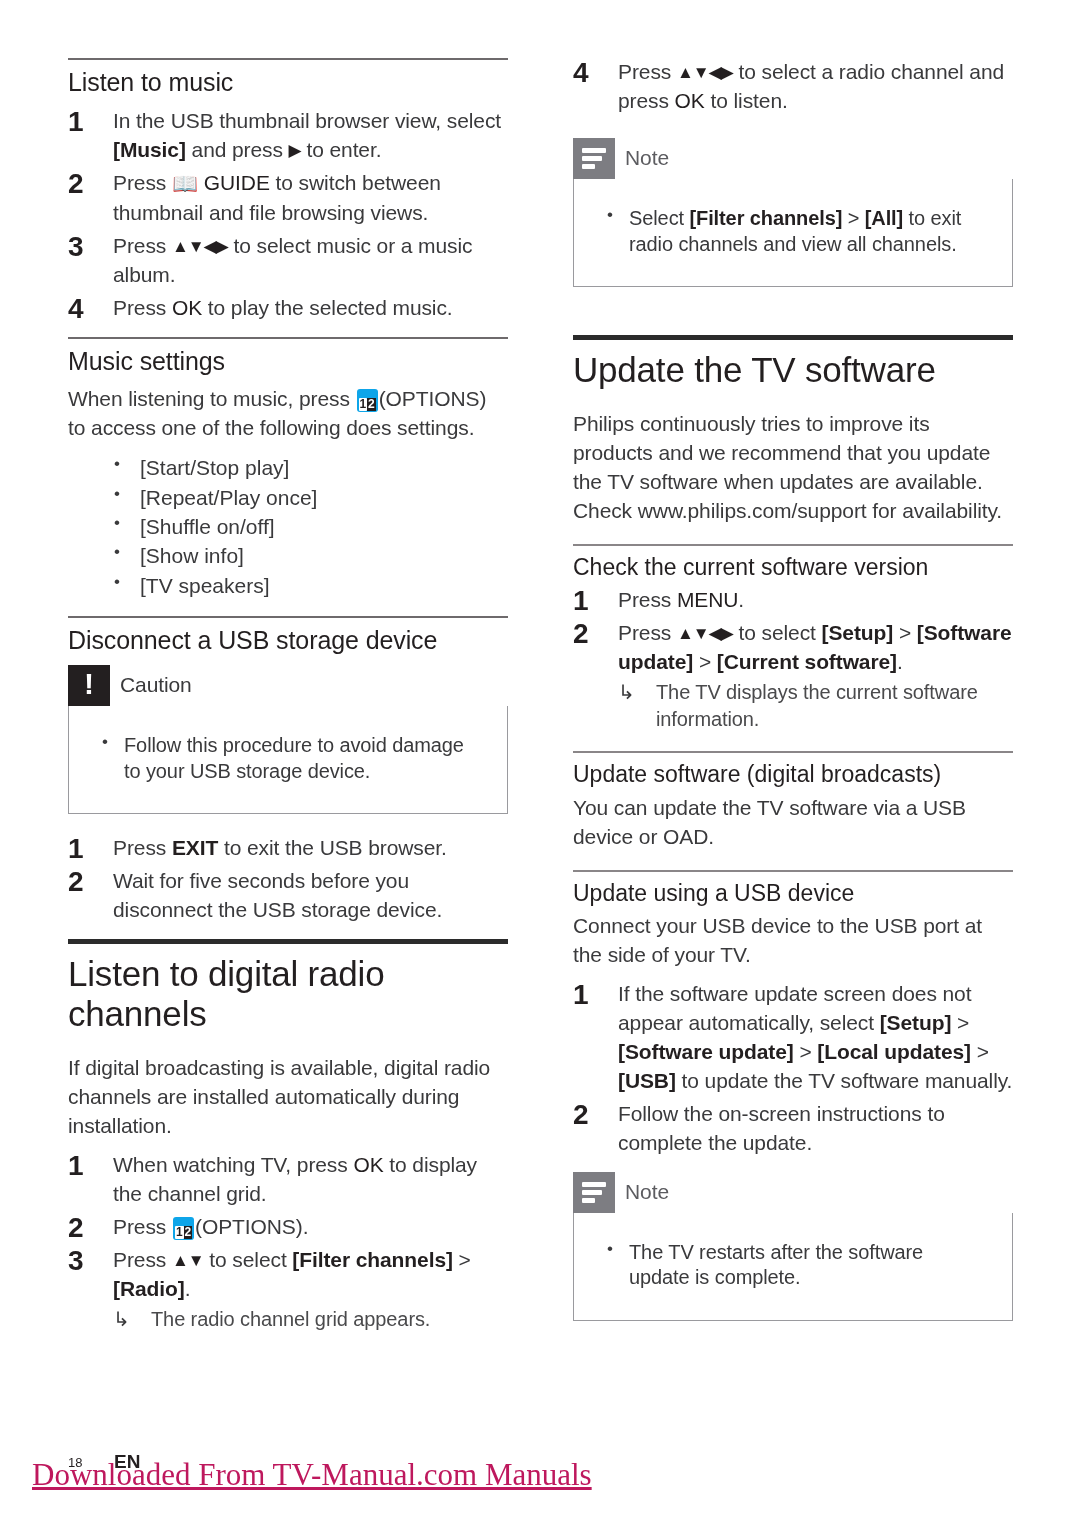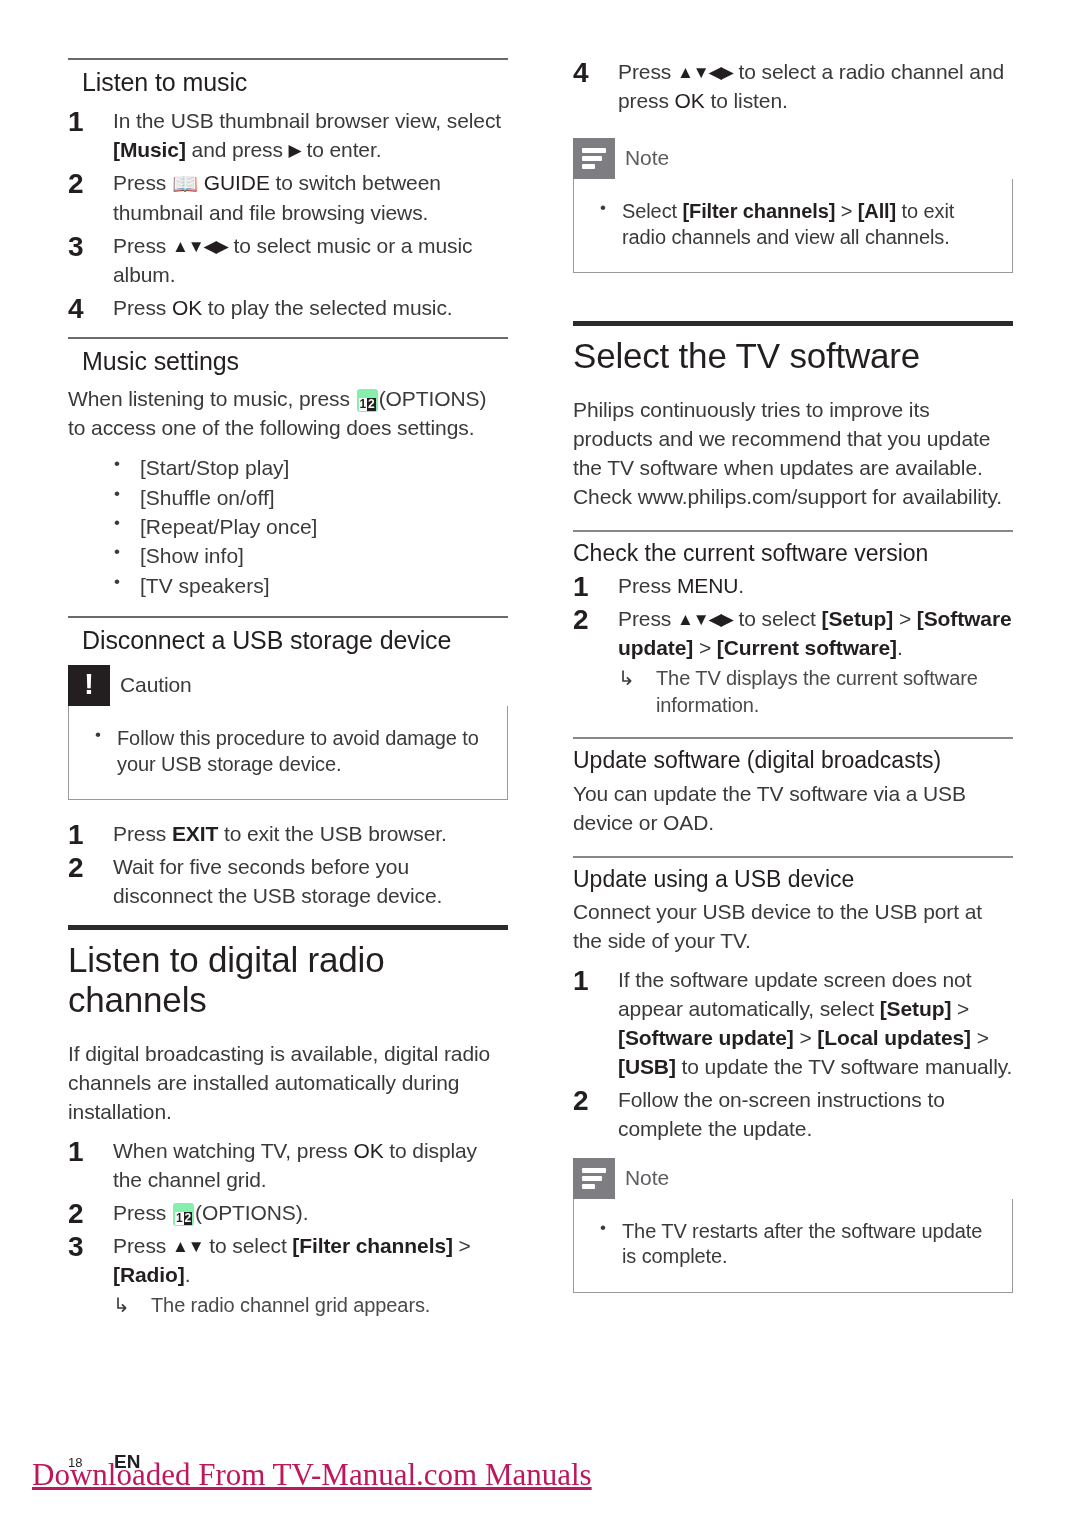--- a/index.html
+++ b/index.html
@@ -53,21 +53,21 @@
     line-height: 1.14;
     letter-spacing: -0.2px;
     margin: 6px 0 20px 0;
     color: #231f20;
   }
   h2.sub-title {
     font-size: 25px;
     font-weight: 400;
     line-height: 1.15;
     letter-spacing: -0.1px;
-    margin: 4px 0 10px 14px;
+    margin: 4px 0 10px 0;
     color: #231f20;
   }
   h3.small-title {
     font-size: 23px;
     font-weight: 400;
     line-height: 1.15;
     margin: 3px 0 6px 0;
     color: #231f20;
   }
 
@@ -207,21 +207,21 @@
   .callout-label.dark { color: #3a3a3c; }
 
   .callout-body {
     border: 1.5px solid #9a9a9e;
     border-top: none;
     padding: 12px 14px 14px 14px;
     box-sizing: border-box;
   }
   .callout-body ul {
     list-style: none;
-    margin: 8px;
+    margin: 15px;
     padding: 0;
   }
   .callout-body li {
     position: relative;
     padding-left: 26px;
     font-size: 20px;
     line-height: 1.28;
     color: #3a3a3c;
     letter-spacing: -0.1px;
   }
@@ -244,21 +244,21 @@
   }
   .book-icon {
     font-size: 21px;
     color: #231f20;
     vertical-align: -1px;
     letter-spacing: 0;
   }
   .opt-icon {
     display: inline-block;
     vertical-align: -2px;
-    background: #86efac;
+    background: #0ea5e9;
     border-radius: 3px;
     padding: 1px 2px 1px 2px;
     line-height: 1;
     margin: 0 1px;
   }
   .opt-icon .o1 {
     display: inline-block;
     background: #ffffff;
     color: #231f20;
     font-size: 12px;
@@ -342,22 +342,22 @@
       </ol>
     </div>
 
     <div>
       <div class="rule-sub"></div>
       <h2 class="sub-title">Music settings</h2>
       <p class="para tight"><span>When listening to music, press </span><span class="opt-icon"><span class="o1">1</span><span class="o2">2</span></span><span>(OPTIONS) to access one of the following does settings.</span></p>
 
       <ul class="bullets">
         <li>[Start/Stop play]</li>
+        <li>[Repeat/Play once]</li>
         <li>[Shuffle on/off]</li>
-        <li>[Repeat/Play once]</li>
         <li>[Show info]</li>
         <li>[TV speakers]</li>
       </ul>
     </div>
 
     <div>
       <div class="rule-sub"></div>
       <h2 class="sub-title">Disconnect a USB storage device</h2>
 
       <div class="callout">
@@ -432,21 +432,21 @@
       </div>
       <div class="callout-body">
         <ul>
           <li><span>Select </span><span class="b">[Filter channels]</span><span> &gt; </span><span class="b">[All]</span><span> to exit radio channels and view all channels.</span></li>
         </ul>
       </div>
     </div>
 
     <div>
       <div class="rule-major"></div>
-      <h1 class="section-title">Select the TV software</h1>
+      <h1 class="section-title">Update the TV software</h1>
       <p class="para">Philips continuously tries to improve its products and we recommend that you update the TV software when updates are available. Check www.philips.com/support for availability.</p>
     </div>
 
     <div>
       <div class="rule-sub-thin"></div>
       <h3 class="small-title">Check the current software version</h3>
       <ol class="steps">
         <li>
           <span class="num">1</span>
           <span><span>Press </span><span class="k">MENU</span><span>.</span></span>

